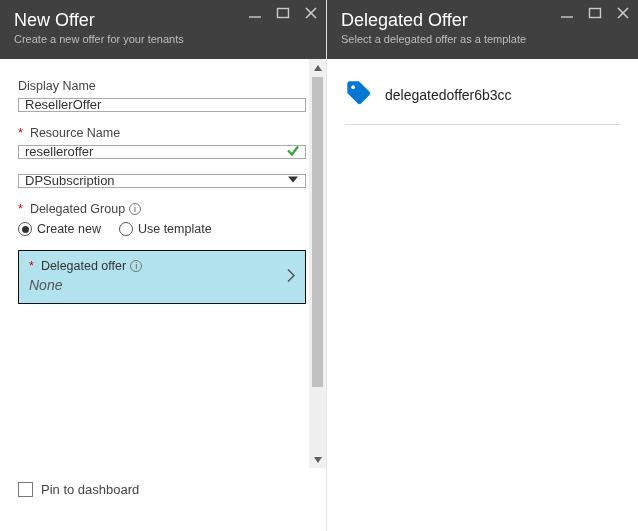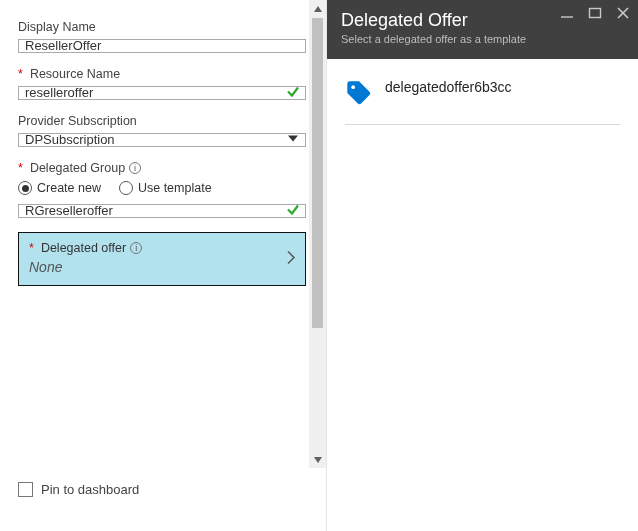--- a/index.html
+++ b/index.html
@@ -135,34 +135,56 @@
     border:none;
     height:26px;
     width:92px;
     font-size:13px;
     cursor:pointer;
   }
 
   
   .right-body { padding: 20px 18px; }
   .doffer-item {
-    display:flex; gap:12px;
+    display:flex; align-items:center; gap:12px;
     padding-bottom:14px;
     border-bottom:1px solid #d8d8d8;
     cursor:pointer;
   }
   .tag-icon svg { fill:#0078d4; }
   .doffer-name { font-size:14px; color:#252525; }
 </style>
 </head>
 <body>
 
 <div class="panels">
 
   <div class="panel left">
+    <div class="panel-header">
+      <div class="title">New Offer</div>
+      <div class="subtitle">Create a new offer for your tenants</div>
+      <div class="win-controls">
+        <div class="win-btn">
+          <svg width="14" height="14">
+              <line x1="1" y1="11" x2="13" y2="11"></line>
+            </svg>
+        </div>
+        <div class="win-btn">
+          <svg width="14" height="14">
+              <rect x="1.5" y="2.5" width="11" height="9"></rect>
+            </svg>
+        </div>
+        <div class="win-btn close">
+          <svg width="14" height="14">
+              <line x1="2" y1="2" x2="12" y2="12"></line>
+              <line x1="12" y1="2" x2="2" y2="12"></line>
+            </svg>
+        </div>
+      </div>
+    </div>
 
     <div class="form-outer">
       <div class="form-area">
         <div class="form-area-inner">
 
           <div class="field">
             <div class="field-label">Display Name</div>
             <div class="input-wrap">
               <input class="text" value="ResellerOffer" style="">
             </div>
@@ -177,21 +199,20 @@
               <input class="text" value="reselleroffer" style="">
               <span class="check-mark">
                 <svg width="14" height="14">
                     <polyline points="2,7 6,11 12,3"></polyline>
                   </svg>
               </span>
             </div>
           </div>
 
           <div class="field">
-            <div class="field-label">Provider Subscription</div>
             <div class="select-wrap">
               <input class="select text" readonly="" value="DPSubscription" style="">
               <span class="select-caret">
                 <svg width="12" height="12">
                     <polygon points="1,3 11,3 6,9"></polygon>
                   </svg>
               </span>
             </div>
           </div>
 
@@ -204,28 +225,20 @@
             <div class="radio-row">
               <div class="radio-item">
                 <span class="radio checked"></span>
                 <span>Create new</span>
               </div>
               <div class="radio-item">
                 <span class="radio"></span>
                 <span>Use template</span>
               </div>
             </div>
-            <div class="input-wrap">
-              <input class="text rg-input" value="RGreselleroffer" style="">
-              <span class="check-mark">
-                <svg width="14" height="14">
-                    <polyline points="2,7 6,11 12,3"></polyline>
-                  </svg>
-              </span>
-            </div>
           </div>
 
           <div class="delegated-row">
             <div class="dlabel">
               <span class="required">*</span>
               <span>Delegated offer</span>
               <span class="info-icon">i</span>
             </div>
             <div class="dvalue">None</div>
             <span class="chev">

